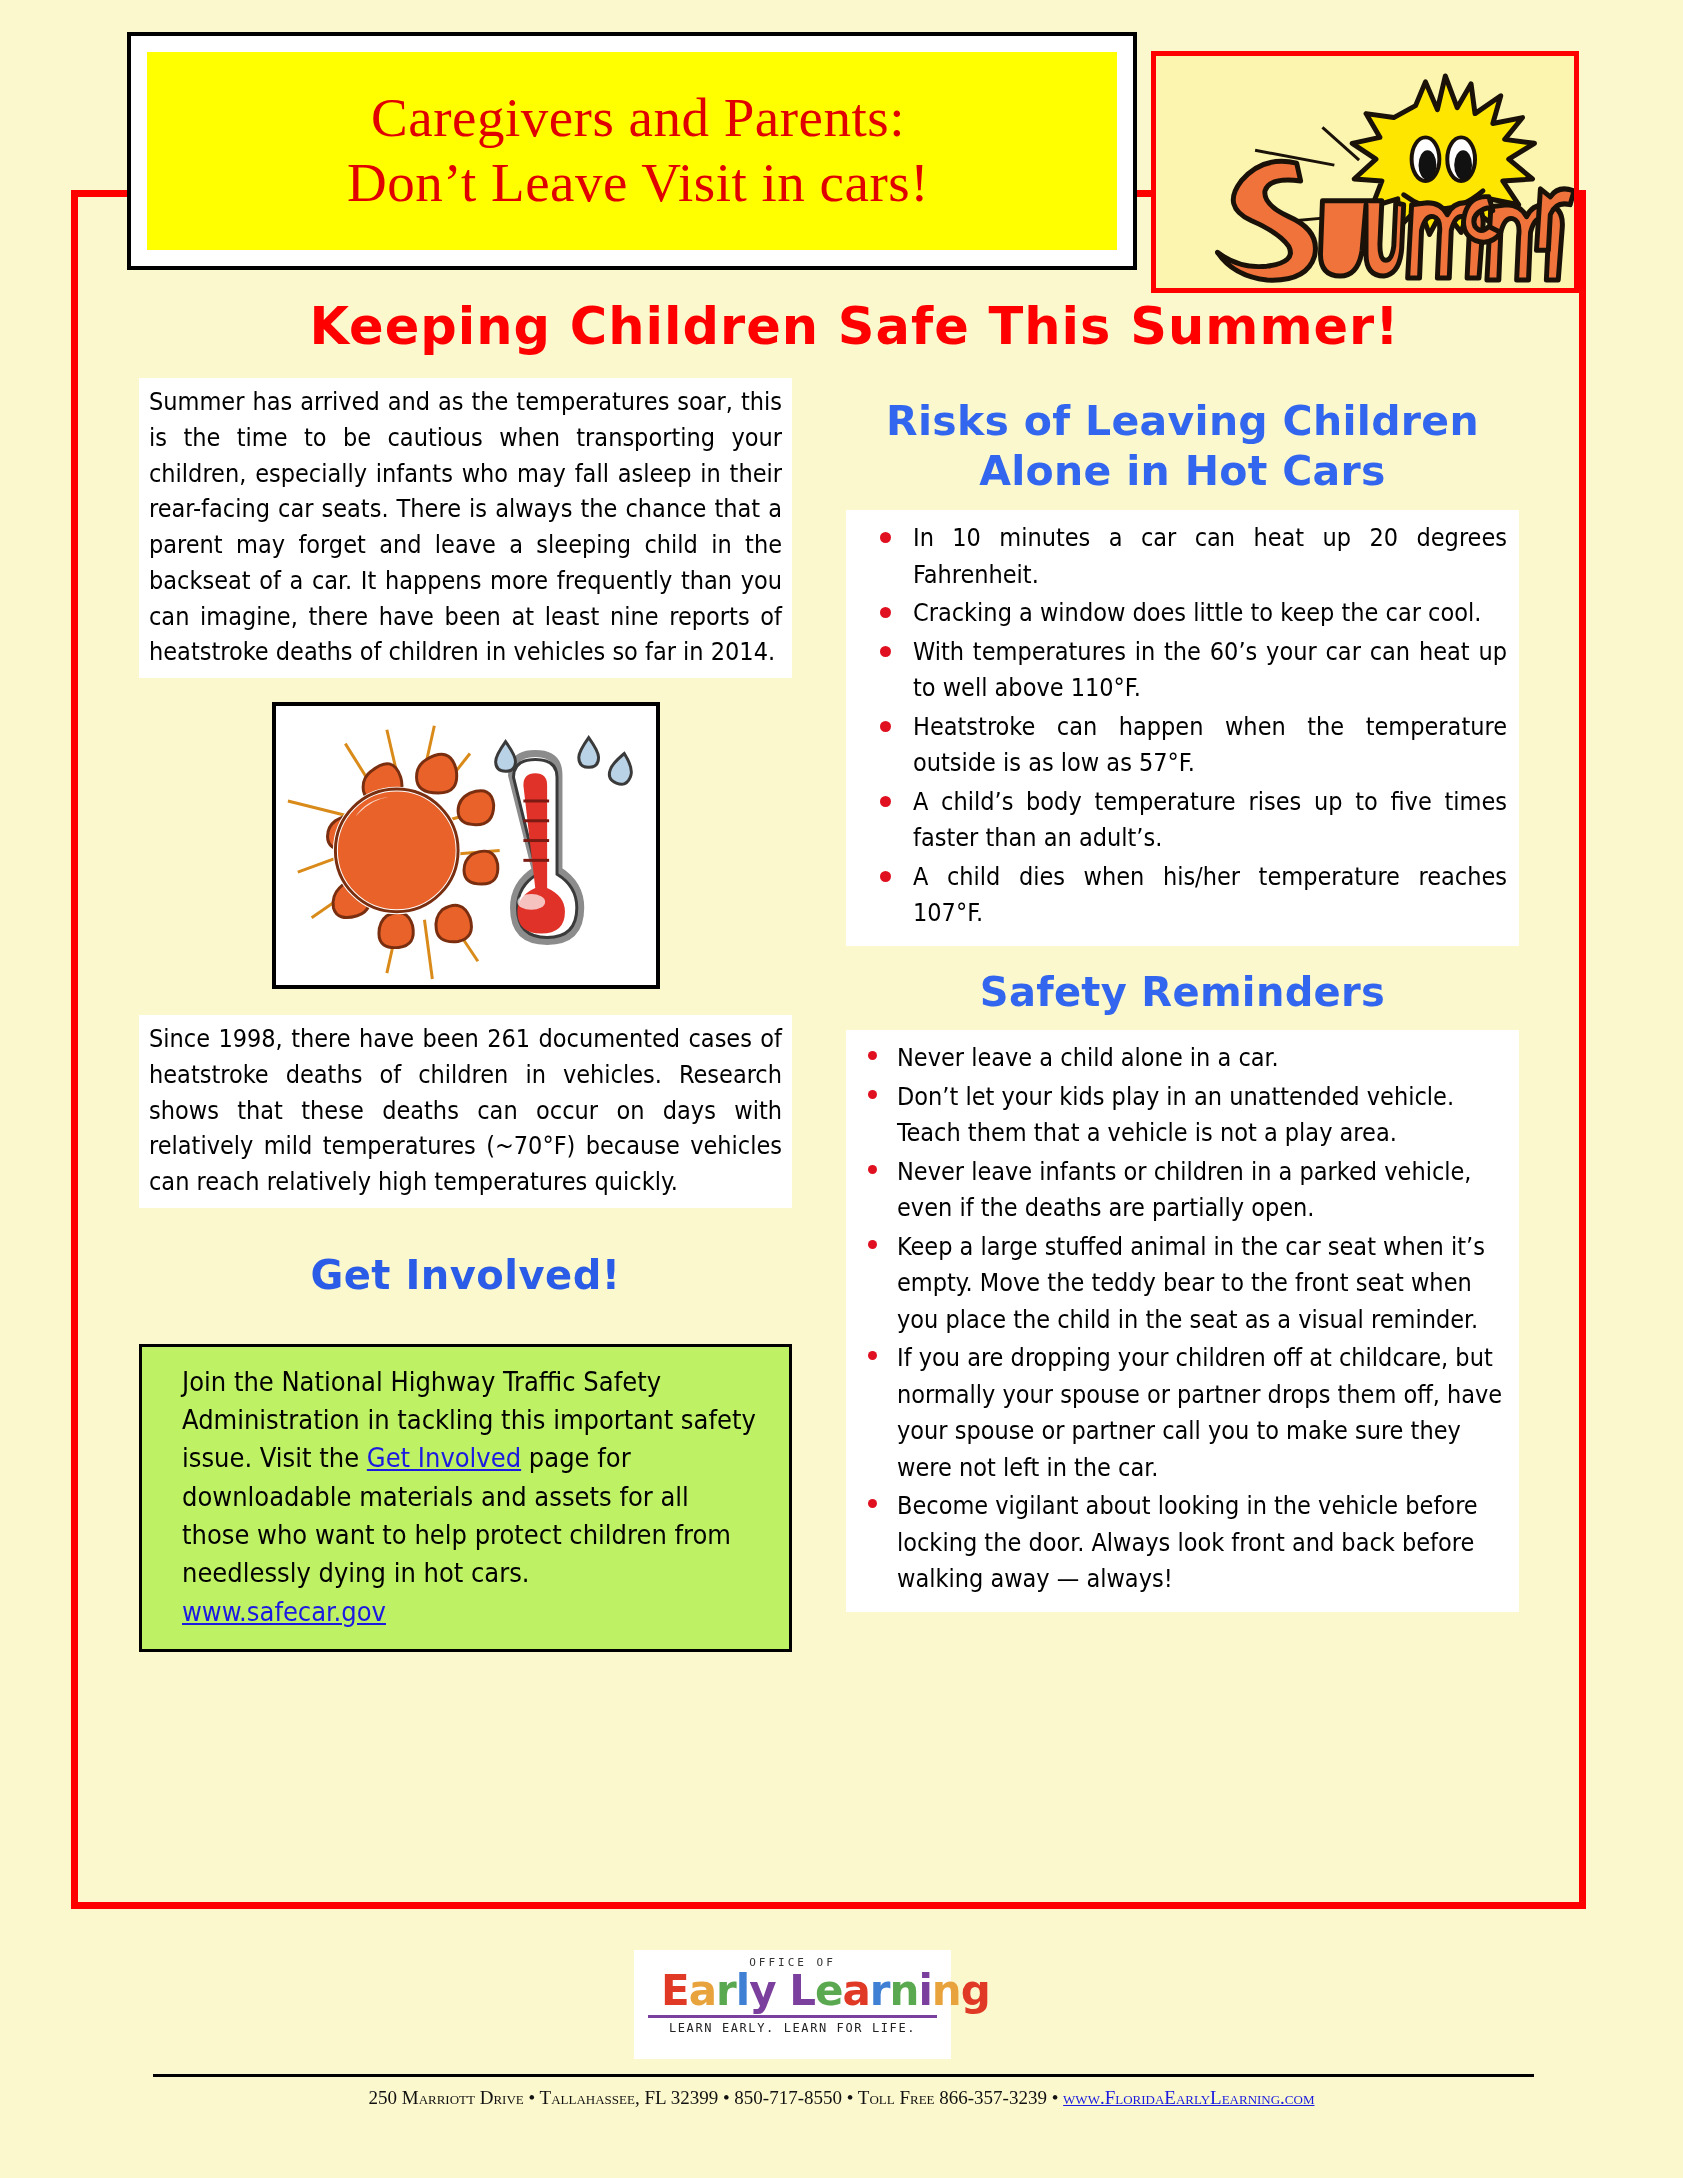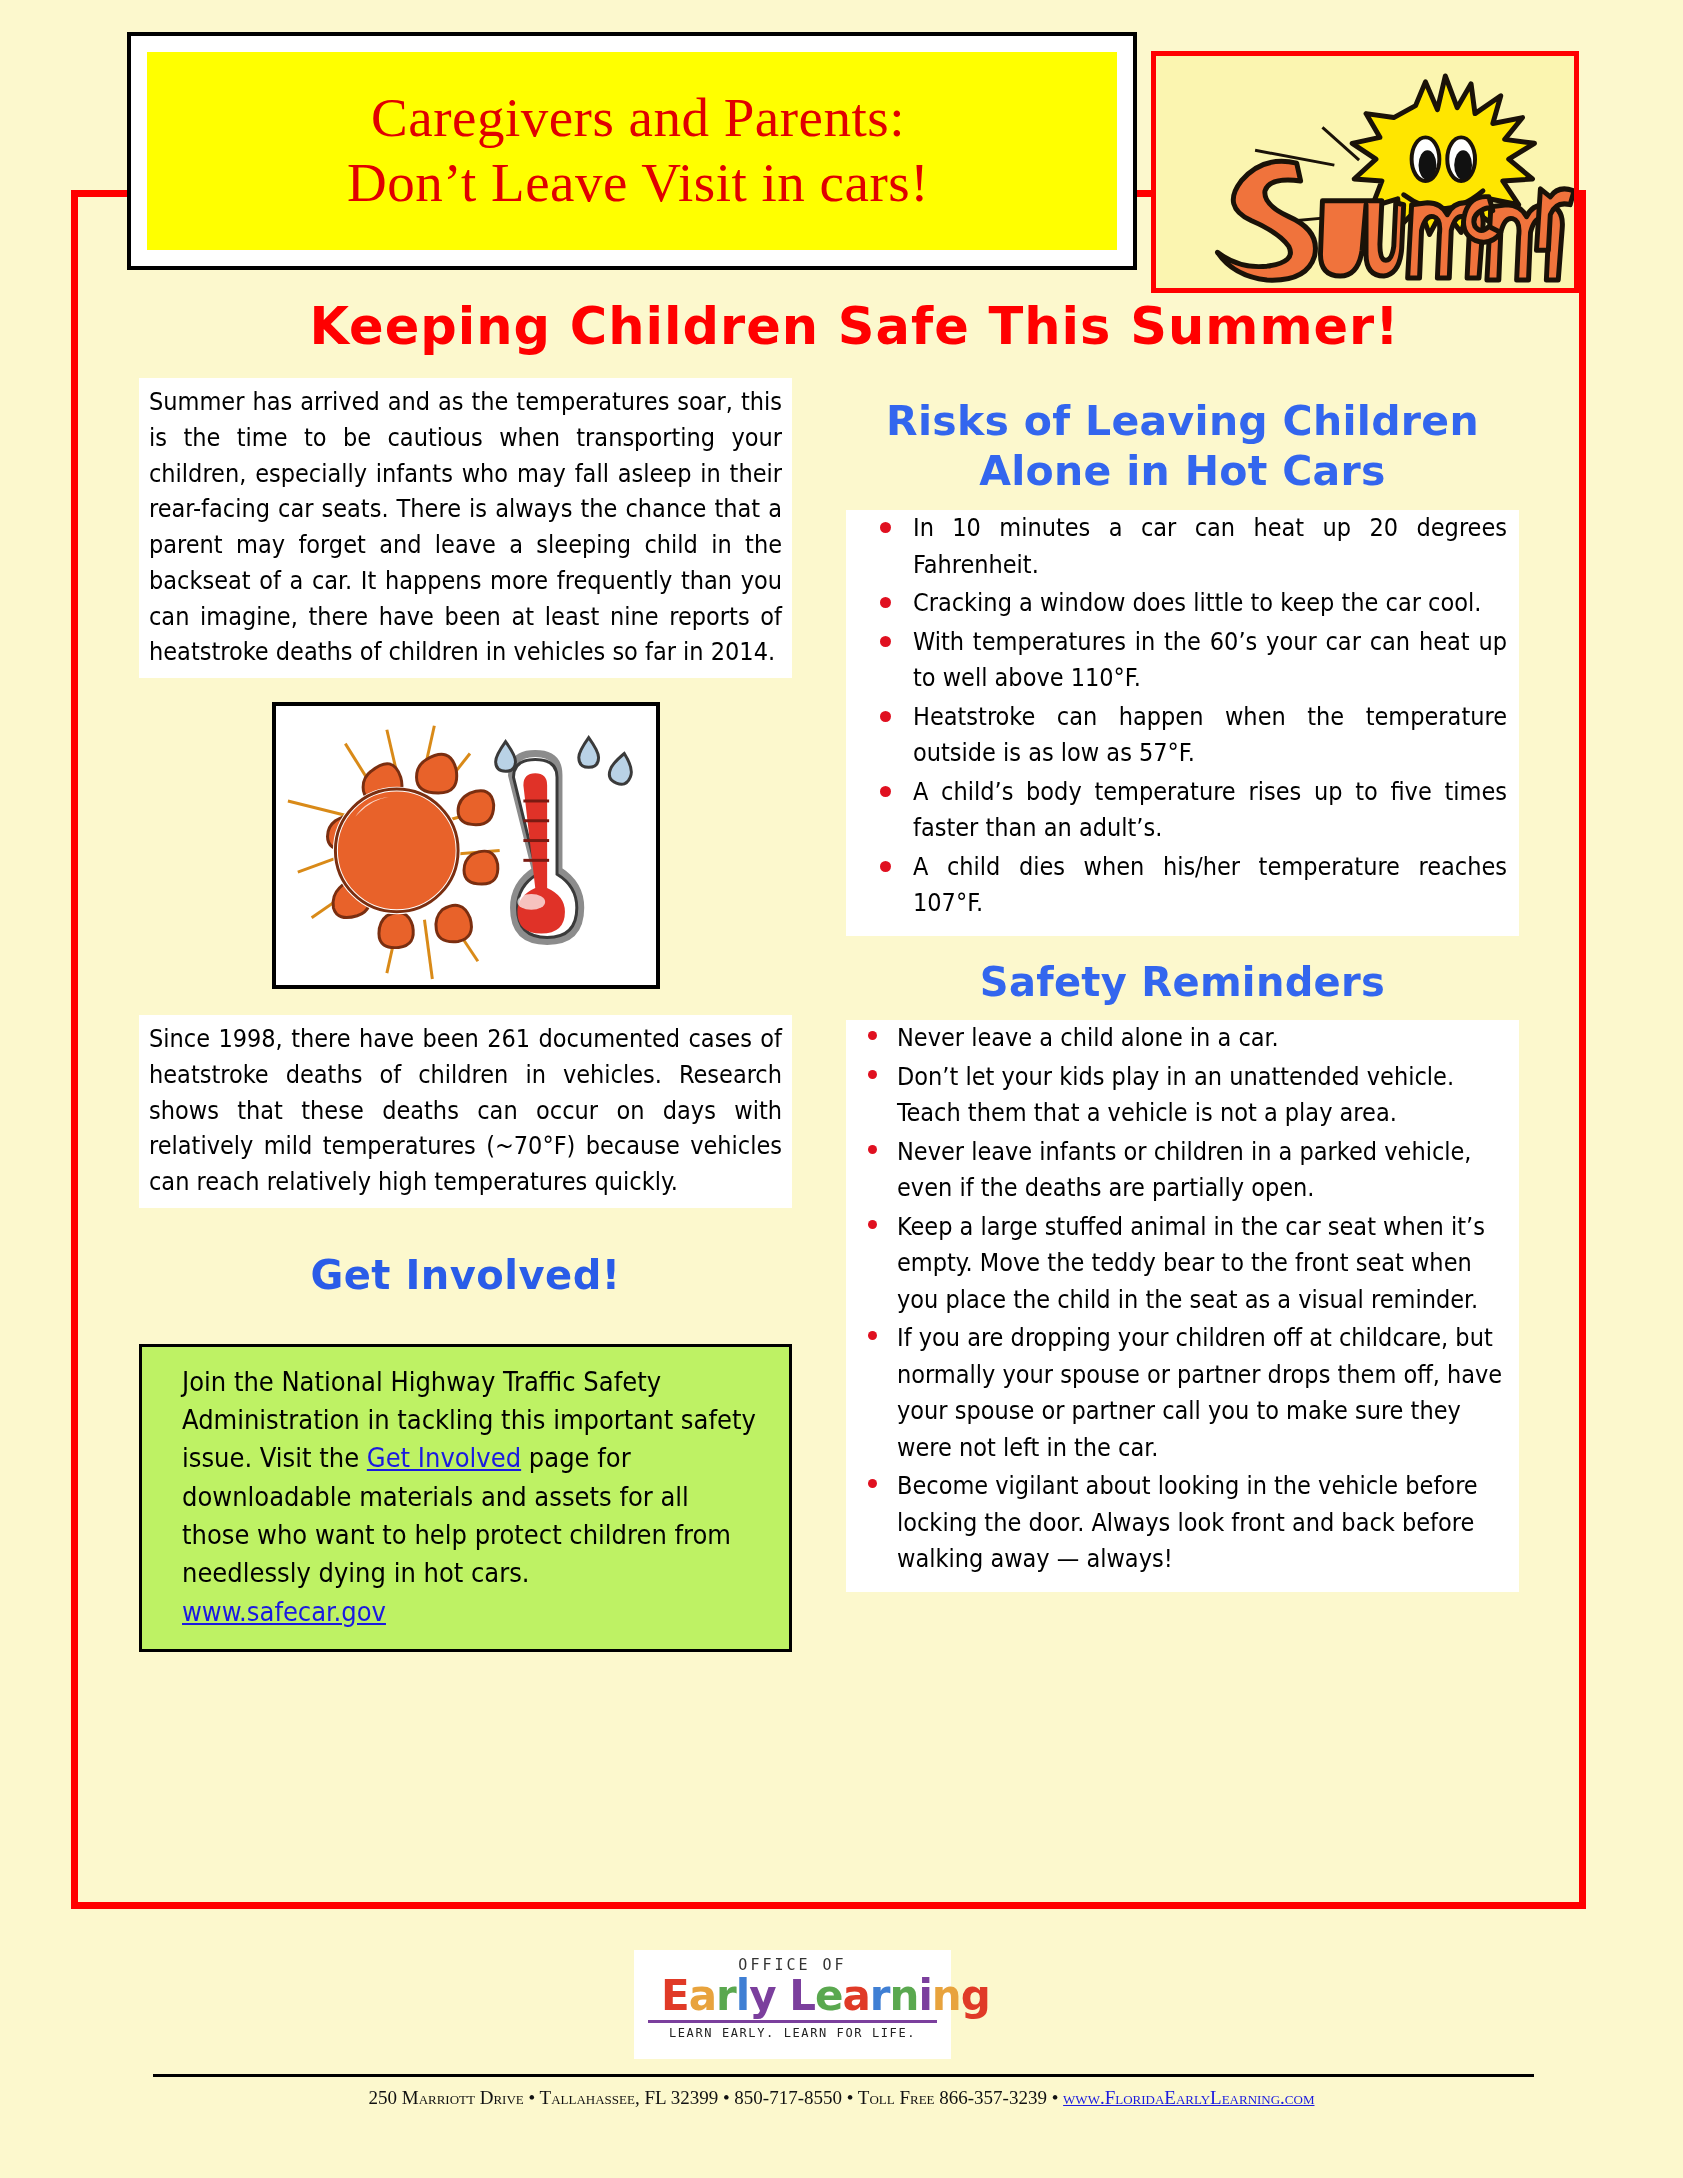--- a/index.html
+++ b/index.html
@@ -91,21 +91,21 @@
   .blue-heading{
     text-align:center;color:#3366ee;
     font-family:"DejaVu Sans", sans-serif;
     font-weight:bold;font-size:41px;line-height:1.22;
     letter-spacing:0.3px;
   }
   .blue-heading.small{font-size:40px;}
 
   
   .bullet-block{
-    background:#ffffff;padding:0 12px 12px 0;box-sizing:border-box;
+    background:#ffffff;padding:10px 12px 12px 0;box-sizing:border-box;
   }
   ul.blist{list-style:none;margin:0;padding:0;}
   ul.blist li{
     position:relative;
     padding-left:67px;
     margin:0 0 2px 0;
     font-family:"DejaVu Sans Condensed","Liberation Sans Narrow","Liberation Sans",sans-serif;
     font-size:25px;line-height:1.46;color:#000;
   }
   ul.blist li .dot{
@@ -116,21 +116,21 @@
   ul.reminders li{text-align:left;padding-left:51px;}
   ul.reminders li .dot{left:22px;top:11px;width:9px;height:9px;}
 
   
   #footer-logo{
     position:absolute;left:634px;top:1950px;width:317px;height:109px;
     background:#ffffff;z-index:4;text-align:center;
   }
   #office-of{
     margin-top:6px;font-family:"DejaVu Sans Mono", monospace;
-    font-size:15px;letter-spacing:3px;color:#333;
+    font-size:11px;letter-spacing:3px;color:#333;
   }
   #el-word{
     font-family:"DejaVu Sans", sans-serif;font-weight:bold;
     font-size:42px;line-height:1.05;letter-spacing:-1px;padding-left:27px;
   }
   #el-rule{height:3px;background:#7b3f9d;margin:2px 14px 0 14px;}
   #el-tag{
     font-family:"DejaVu Sans Mono", monospace;
     font-size:12px;letter-spacing:1.6px;color:#222;margin-top:3px;
   }

